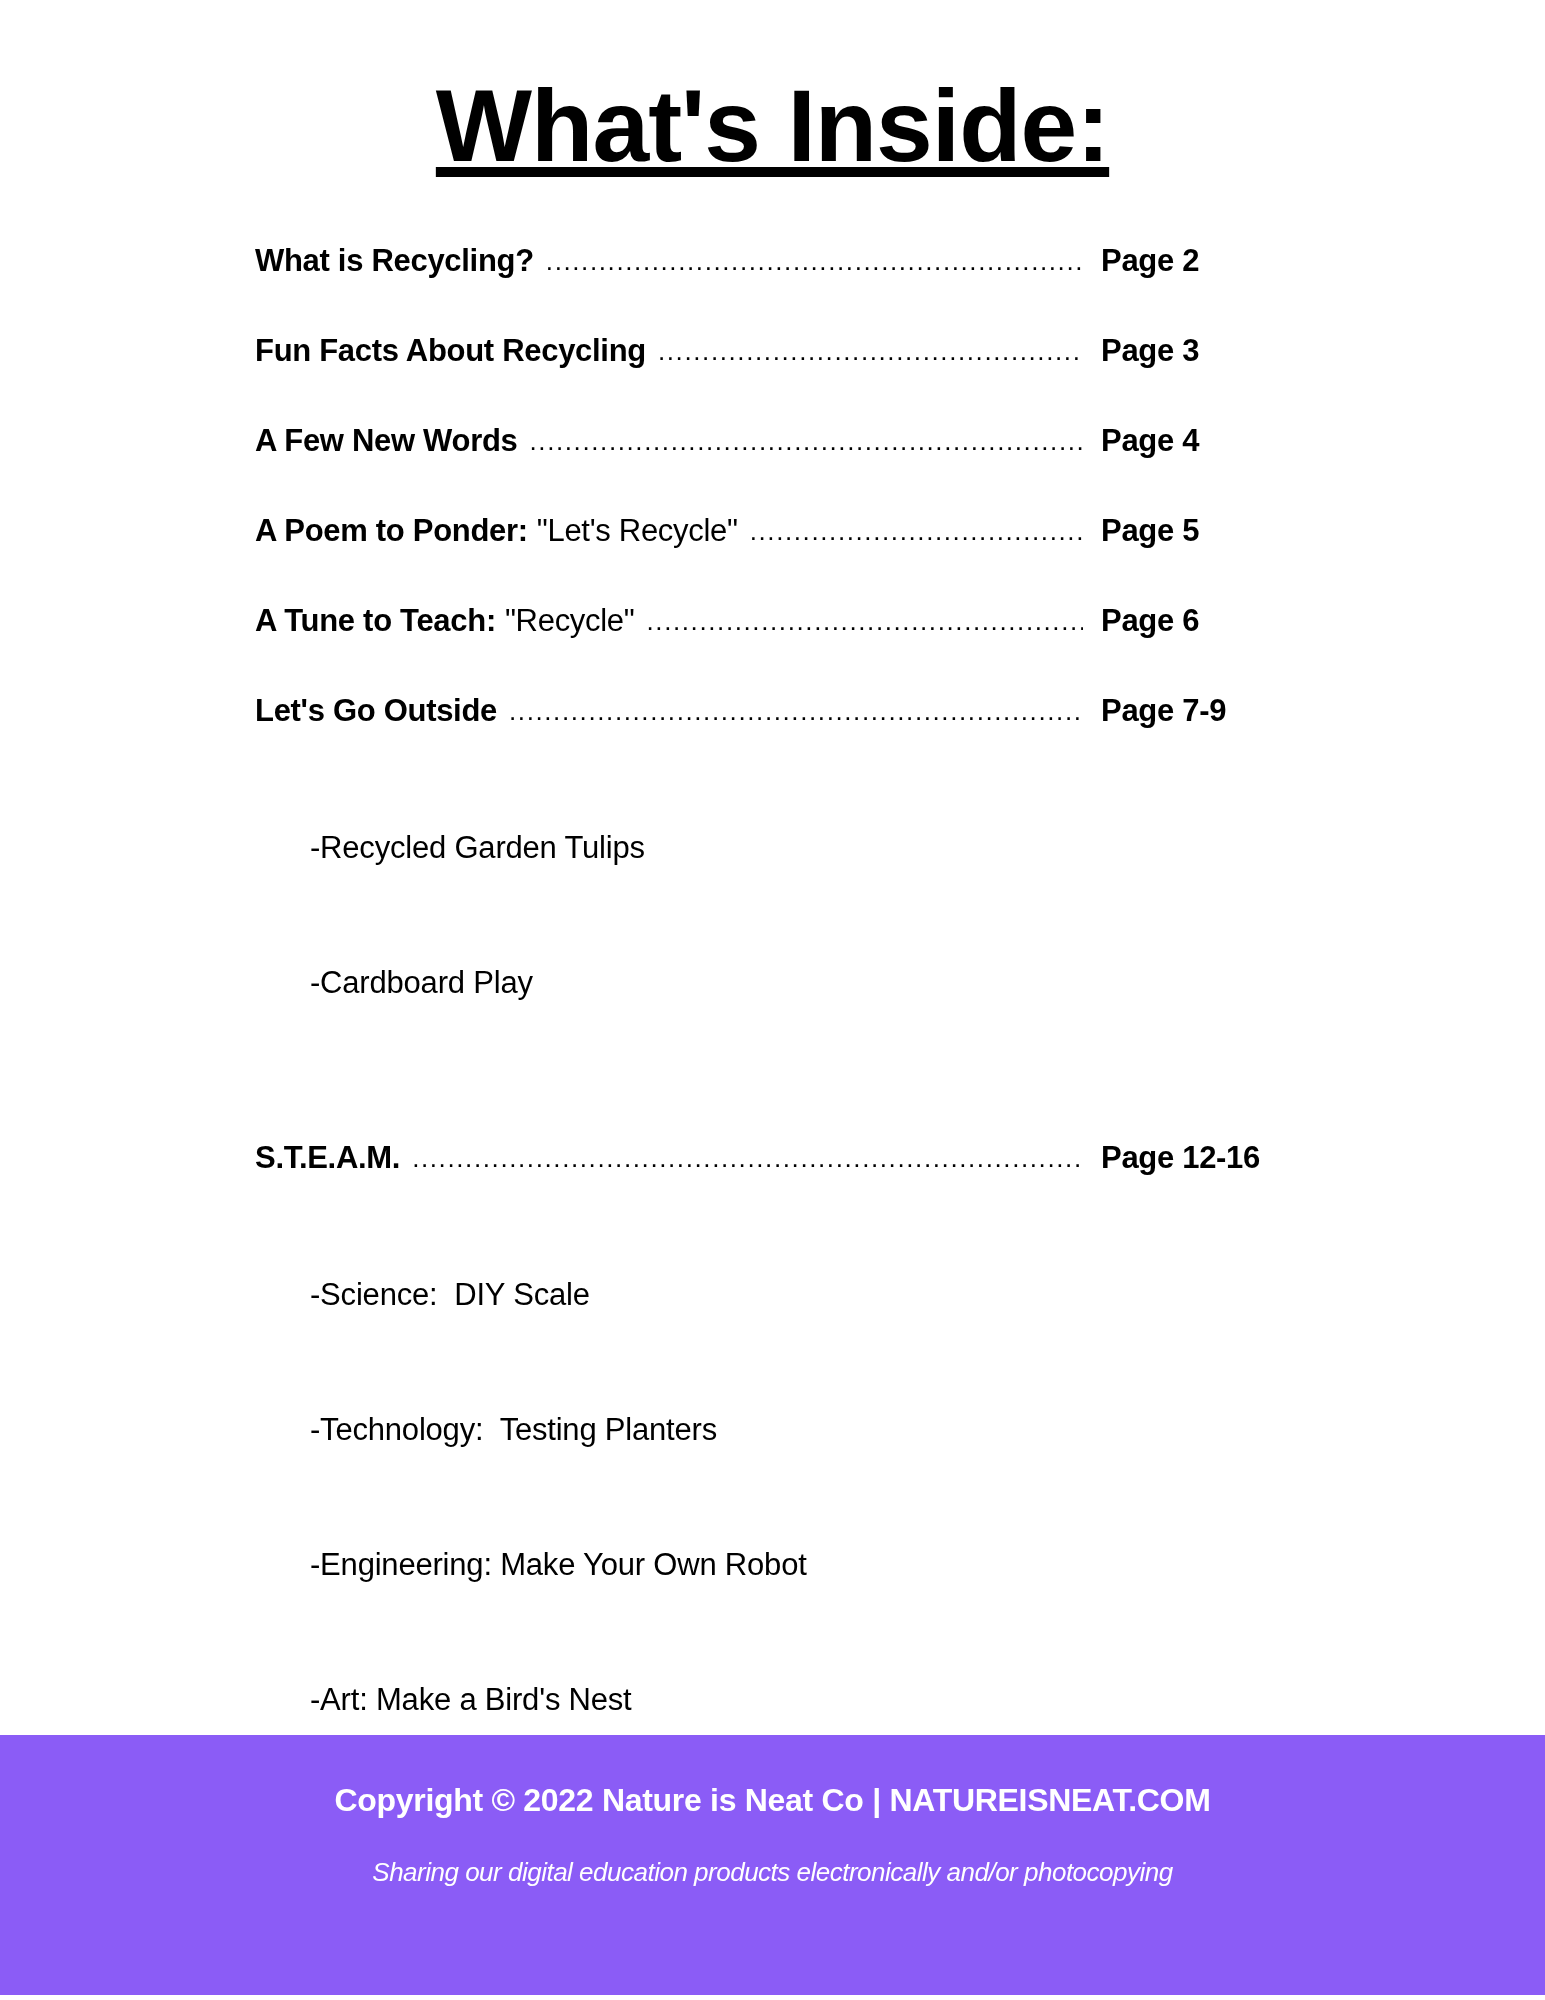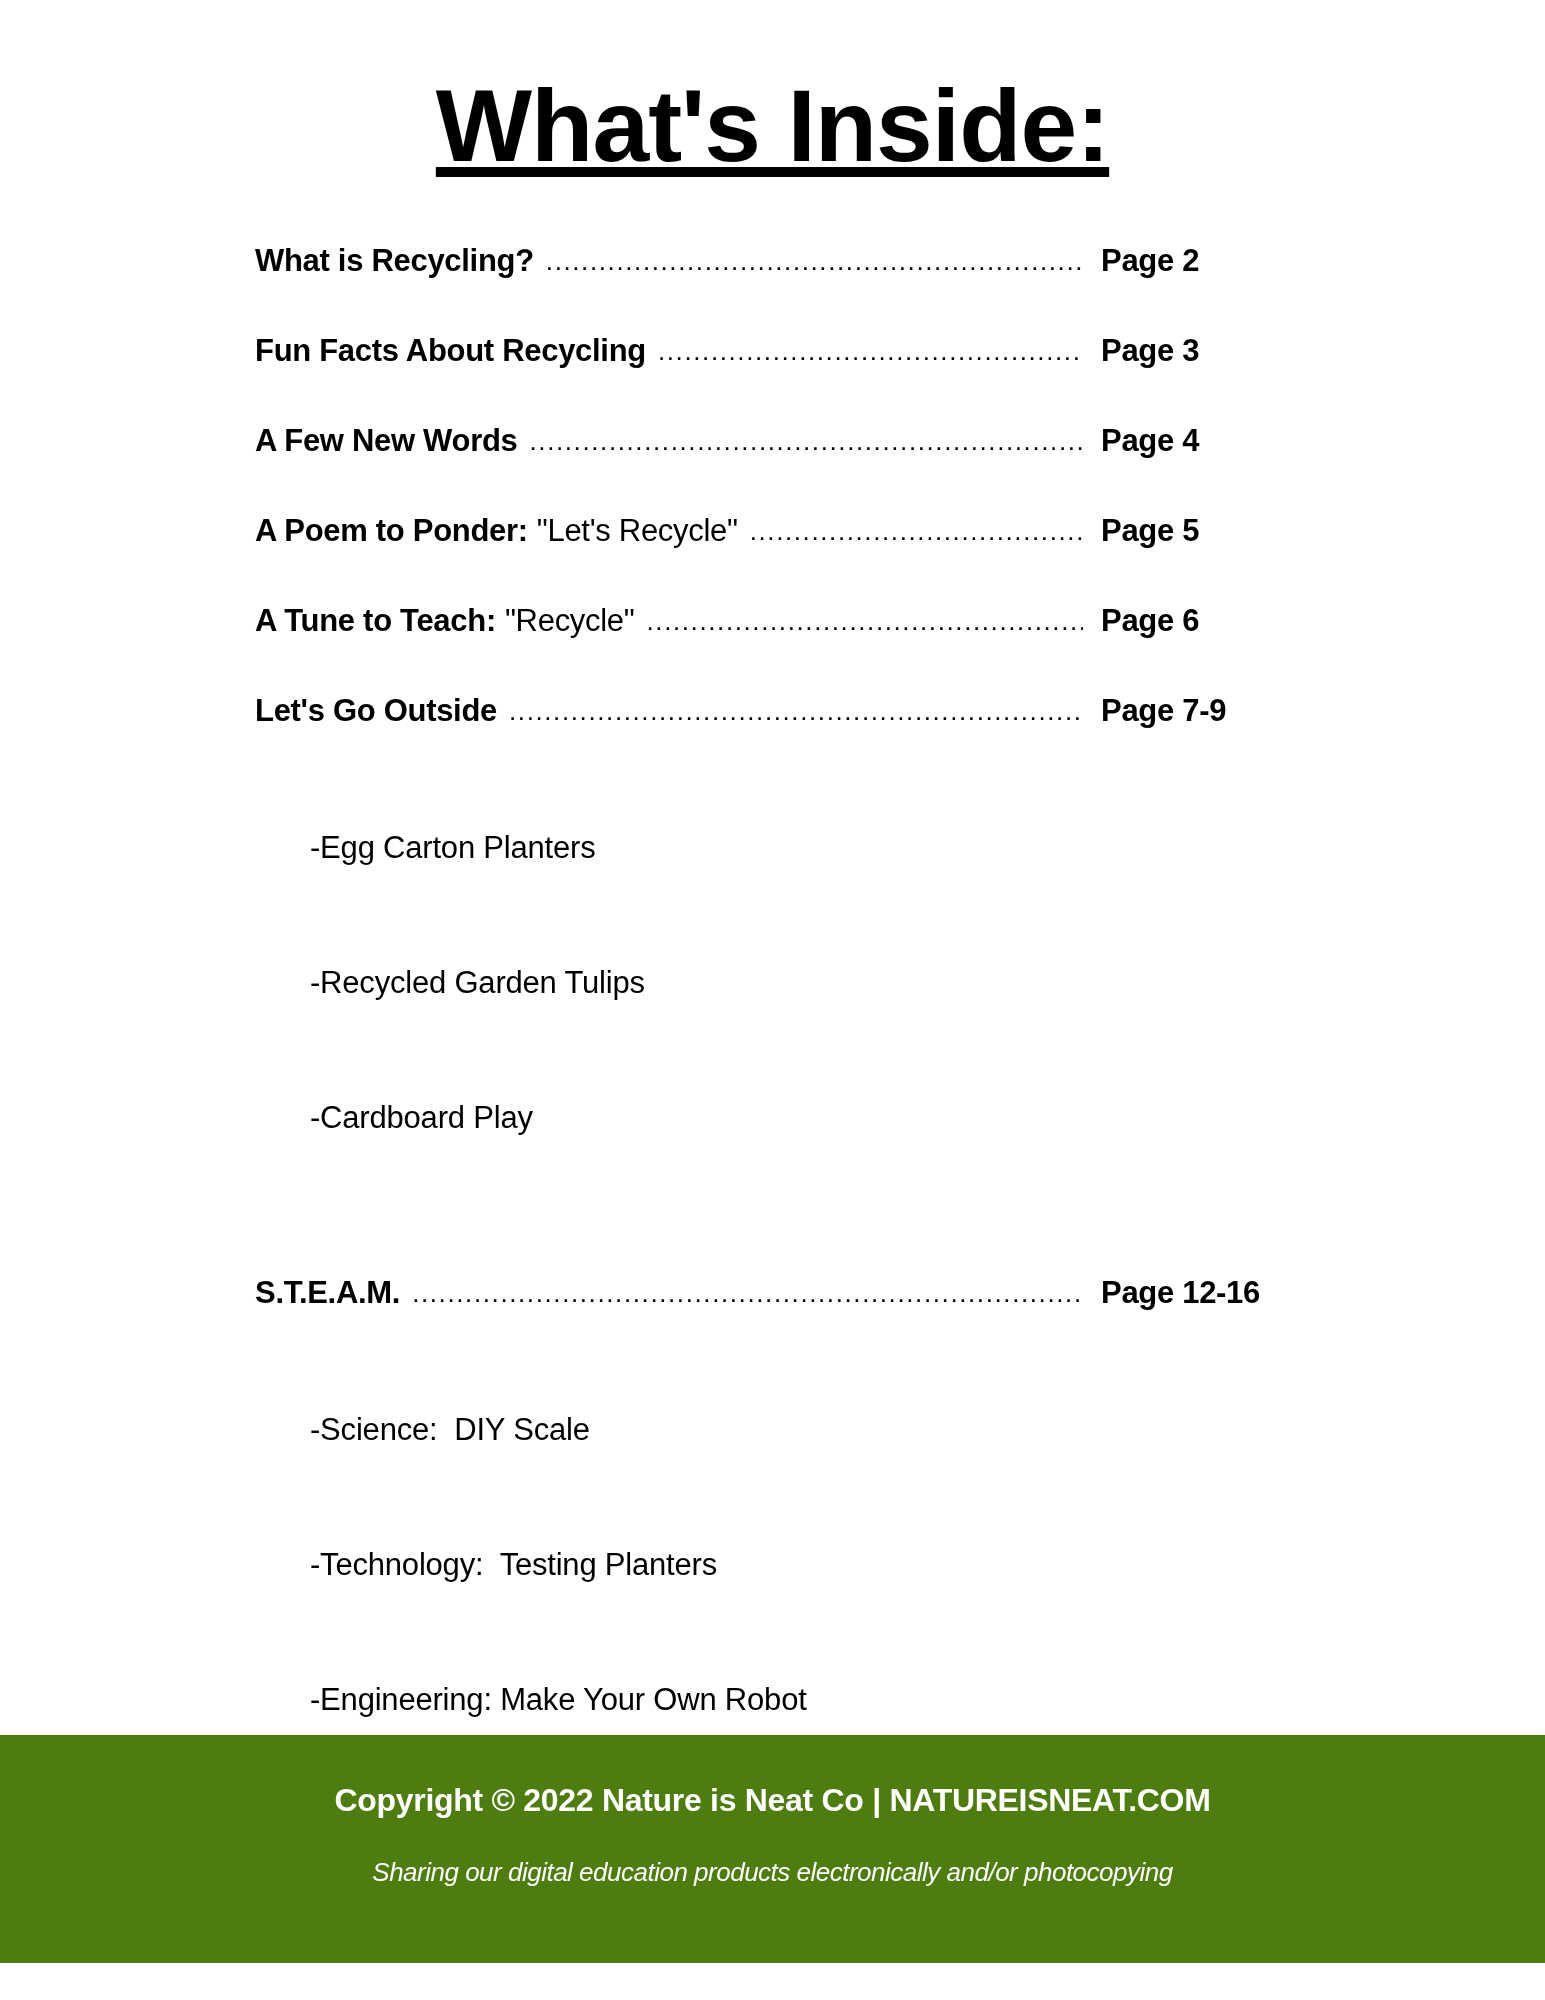--- a/index.html
+++ b/index.html
@@ -58,22 +58,22 @@
     font-weight: 400;
     letter-spacing: -0.2px;
     line-height: 45px;
     white-space: pre-wrap;
   }
   .footer {
     position: absolute;
     left: 0;
     top: 1735px;
     width: 100%;
-    height: 228px;
-    background: #4d7c0f;
+    height: 260px;
+    background: #8b5cf6;
     color: #ffffff;
     text-align: center;
   }
   .copyright {
     padding-top: 46px;
     font-size: 32px;
     font-weight: 700;
     letter-spacing: -0.3px;
     line-height: 38px;
   }
@@ -135,21 +135,20 @@
       </div>
     </div>
 
     <div class="entry mb42">
       <div class="row">
         <span class="lbl"><span class="b">Let's Go Outside</span></span>
         <span class="dots"></span>
         <span class="pg">Page 7-9</span>
       </div>
       <div class="subs">
-        <div class="sub">-Egg Carton Planters</div>
         <div class="sub">-Recycled Garden Tulips</div>
         <div class="sub">-Cardboard Play</div>
       </div>
     </div>
 
 
     <div class="entry mb34">
       <div class="row">
         <span class="lbl"><span class="b">S.T.E.A.M.</span></span>
         <span class="dots"></span>

